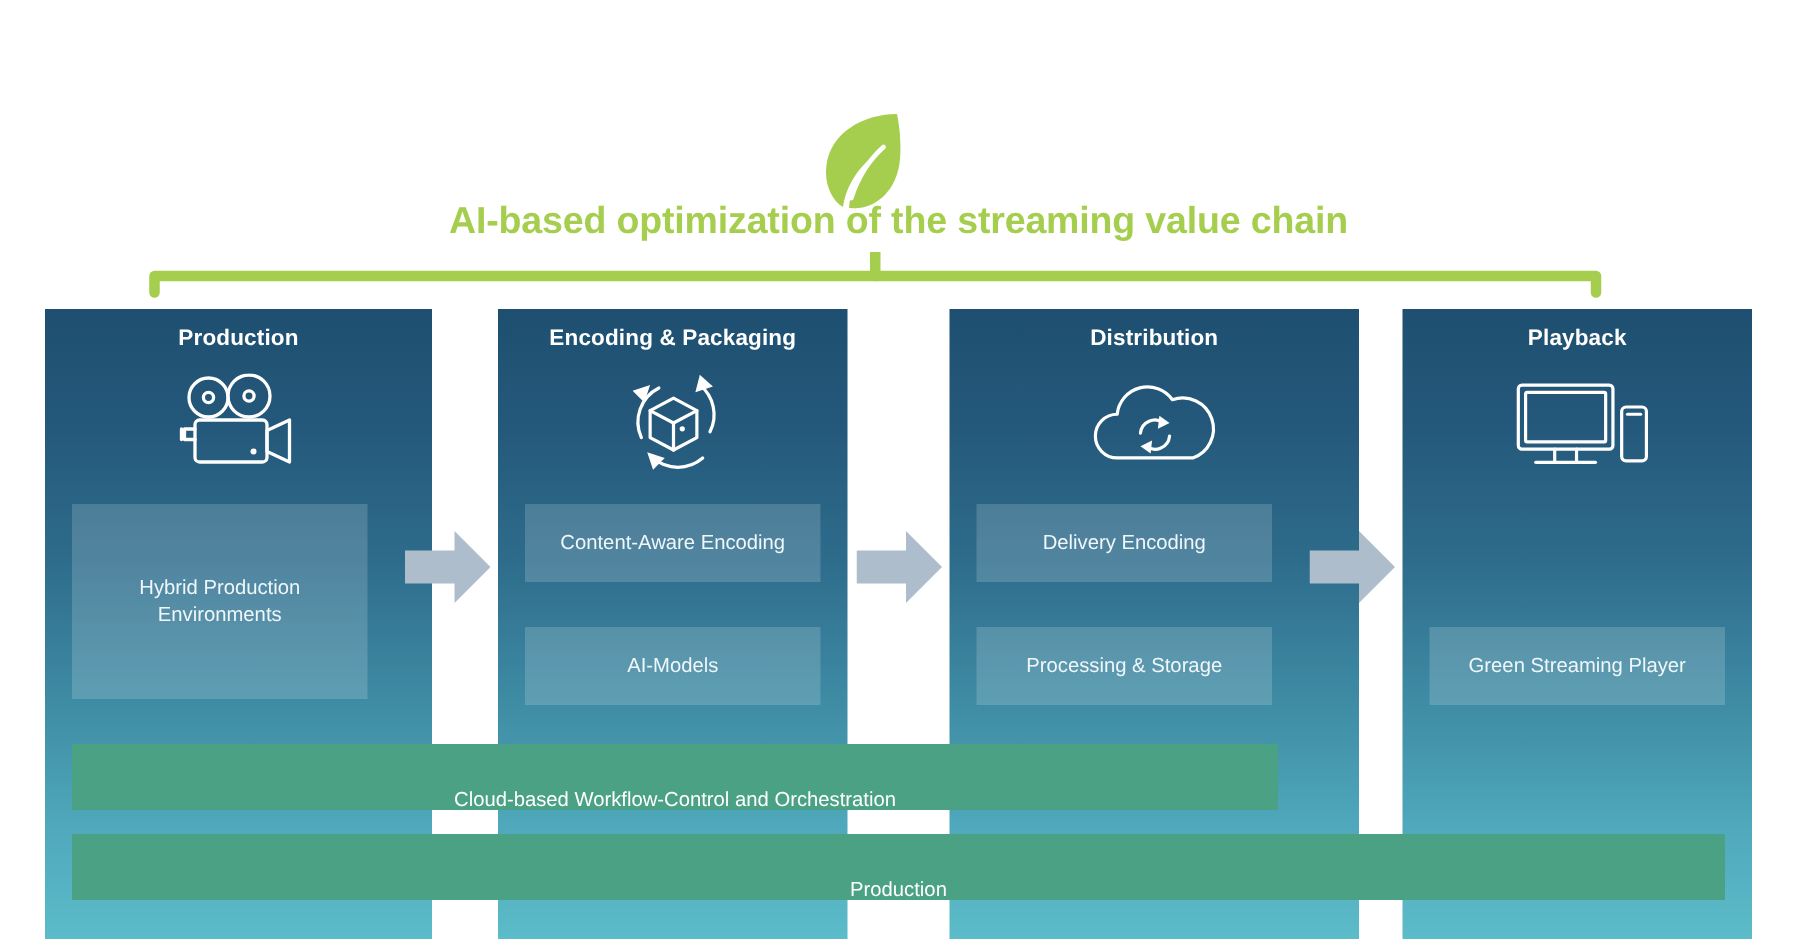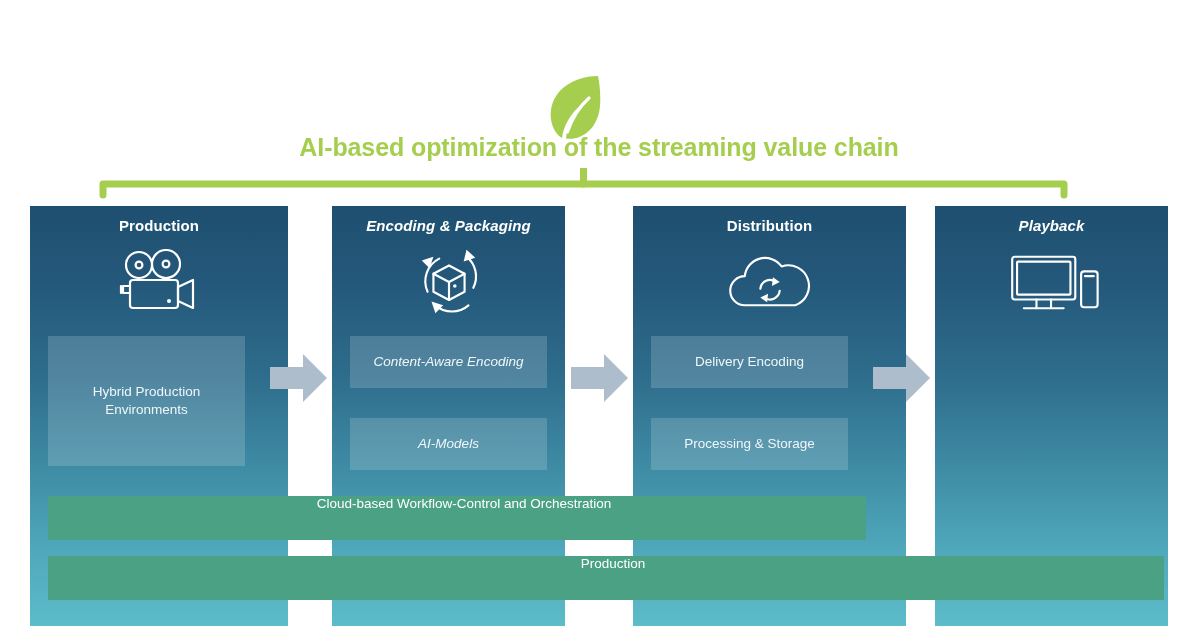--- a/index.html
+++ b/index.html
@@ -20,23 +20,23 @@
 
   
   .bracket{position:absolute;left:96px;top:120px;width:975px;height:32px;}
 
   
   .col{
     position:absolute;top:158px;width:233px;height:420px;
     background:linear-gradient(to bottom,#1e4f70 0%,#24587a 18%,#2e6c8c 40%,#3e8ba4 62%,#4fa8bb 82%,#5cbcc9 100%);
   }
   .col.c1{left:30px;padding-left:25px;}
-  .col.c2{left:332px;font-style:italic;}
+  .col.c2{left:332px;}
   .col.c3{left:633px;padding-left:40px;}
-  .col.c4{left:935px;font-style:italic;}
+  .col.c4{left:935px;}
 
   .col-title{
     position:absolute;left:0;top:11px;width:100%;text-align:center;
     color:#ffffff;font-size:15px;font-weight:bold;letter-spacing:.1px;
   }
   .col-icon{
     position:absolute;left:0;top:40px;width:100%;height:72px;
     display:flex;align-items:center;justify-content:center;
   }
 
@@ -53,21 +53,21 @@
   .card.a{top:130px;height:52px;}
   .card.b{top:212px;height:52px;}
 
   
   .arrow{position:absolute;top:303px;width:58px;height:54px;}
 
   
   .gbar{
     position:absolute;height:44px;background:#4aa184;
     color:#ffffff;font-size:13.5px;
-    display:flex;align-items:flex-start;justify-content:center;padding-left:14px;
+    display:flex;align-items:flex-end;justify-content:center;
   }
   .gbar.workflow{left:48px;top:448px;width:804px;}
   .gbar.measurement{left:48px;top:508px;width:1102px;}
 </style>
 </head>
 <body>
 
 <div id="stage">
 
   <div class="leaf">
@@ -169,20 +169,23 @@
         <g fill="none" stroke="#ffffff" stroke-width="2.2" stroke-linejoin="round" stroke-linecap="round">
           <rect x="10" y="8" width="65" height="44" rx="2.5"></rect>
           <rect x="15" y="13" width="55" height="34" rx="1"></rect>
           <path d="M35 52 L35 60 M50 52 L50 60"></path>
           <path d="M22 61 L63 61"></path>
           <rect x="81" y="23" width="17" height="37" rx="3"></rect>
           <path d="M85 28 L94 28"></path>
         </g>
       </svg>
     </div>
+    <div class="card b">
+      <span>Green Streaming Player</span>
+    </div>
   </div>
 
   <div class="arrow" style="left:270px;">
     <svg viewBox="0 0 58 54" width="58" height="54">
       <path d="M0 16 L33 16 L33 3 L57 27 L33 51 L33 38 L0 38 Z" fill="#aebdcc"></path>
     </svg>
   </div>
   <div class="arrow" style="left:571px;">
     <svg viewBox="0 0 58 54" width="58" height="54">
       <path d="M0 16 L33 16 L33 3 L57 27 L33 51 L33 38 L0 38 Z" fill="#aebdcc"></path>

